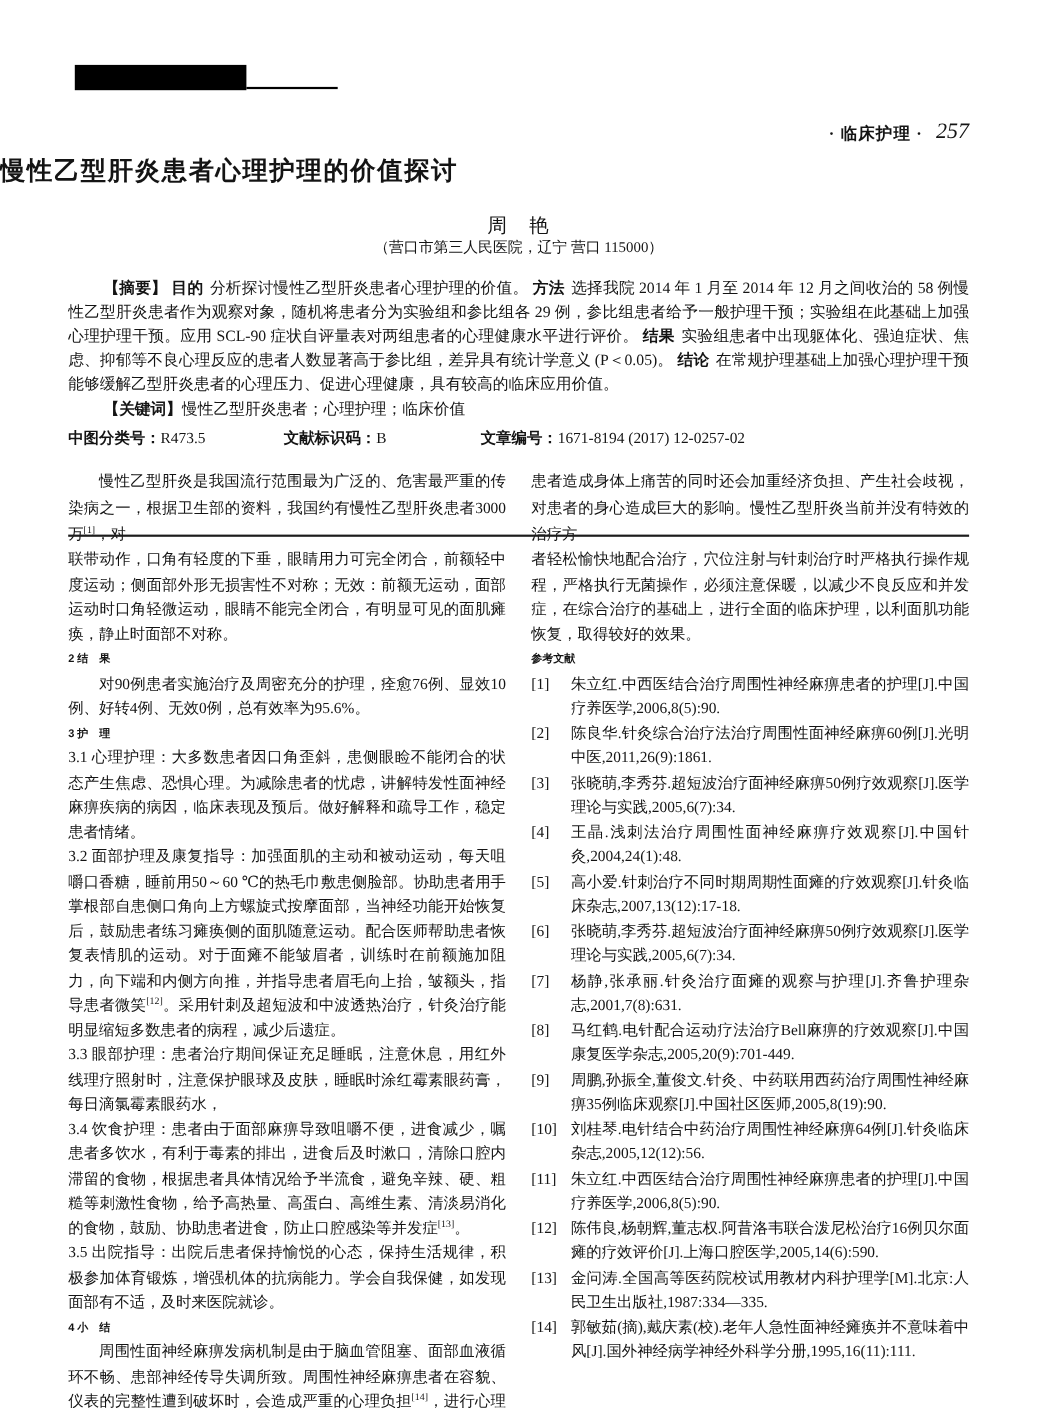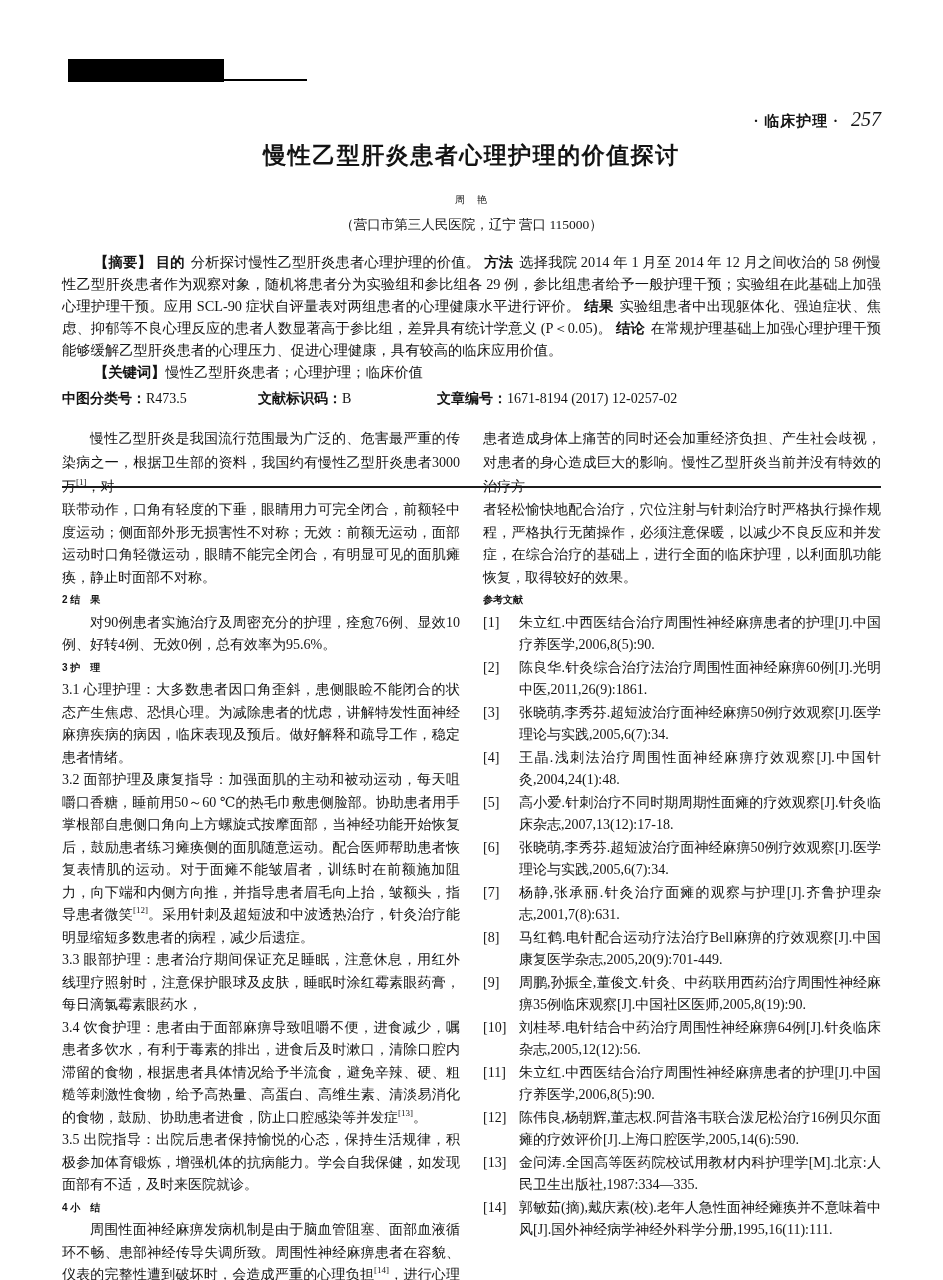--- a/index.html
+++ b/index.html
@@ -16,24 +16,24 @@
   
   .redaction-bar { position:absolute; left:68px; top:59px; width:156px; height:23px; background:#000; }
   .header-rule { position:absolute; left:224px; top:79px; width:83px; height:2px; background:#000; }
   .header-right { position:absolute; top:60px; right:62px; display:flex; align-items:flex-end; gap:12px;margin-top:48px; }
   .column-label { font-family:"Liberation Serif", serif; font-weight:bold; font-size:15px; letter-spacing:1px; }
   .page-number { font-style:italic; font-size:20px; }
 
   
   .article-title {
     position:absolute; left:0; top:140px; width:943px; margin:0;
-    text-align:center; font-family:"Liberation Sans","DejaVu Sans",sans-serif;
+    text-align:left; font-family:"Liberation Sans","DejaVu Sans",sans-serif;
     font-weight:bold; font-size:23px; letter-spacing:1.5px;
   }
-  .author { position:absolute; left:0; top:193px; width:943px; text-align:center; font-size:10px; letter-spacing:1px; }
+  .author { position:absolute; left:0; top:193px; width:943px; text-align:center; font-size:18px; letter-spacing:1px; }
   .affiliation { position:absolute; left:0; top:216px; width:943px; text-align:center; font-size:13.5px; }
 
   
   .abstract, .keywords { position:absolute; left:62px; width:819px; margin:0; text-align:justify; font-size:14.3px; line-height:22px; }
   .abstract { top:251px; }
   .keywords { top:361px; }
   .hei { font-family:"Liberation Sans","DejaVu Sans",sans-serif; font-weight:bold;margin-left:32px; }
   .seg-label { margin:0 6px 0 4px; }
   .meta-row { position:absolute; left:62px; top:388px; width:819px; display:flex; font-size:14px; line-height:20px; }
   .meta-group-1 { width:196px; }

